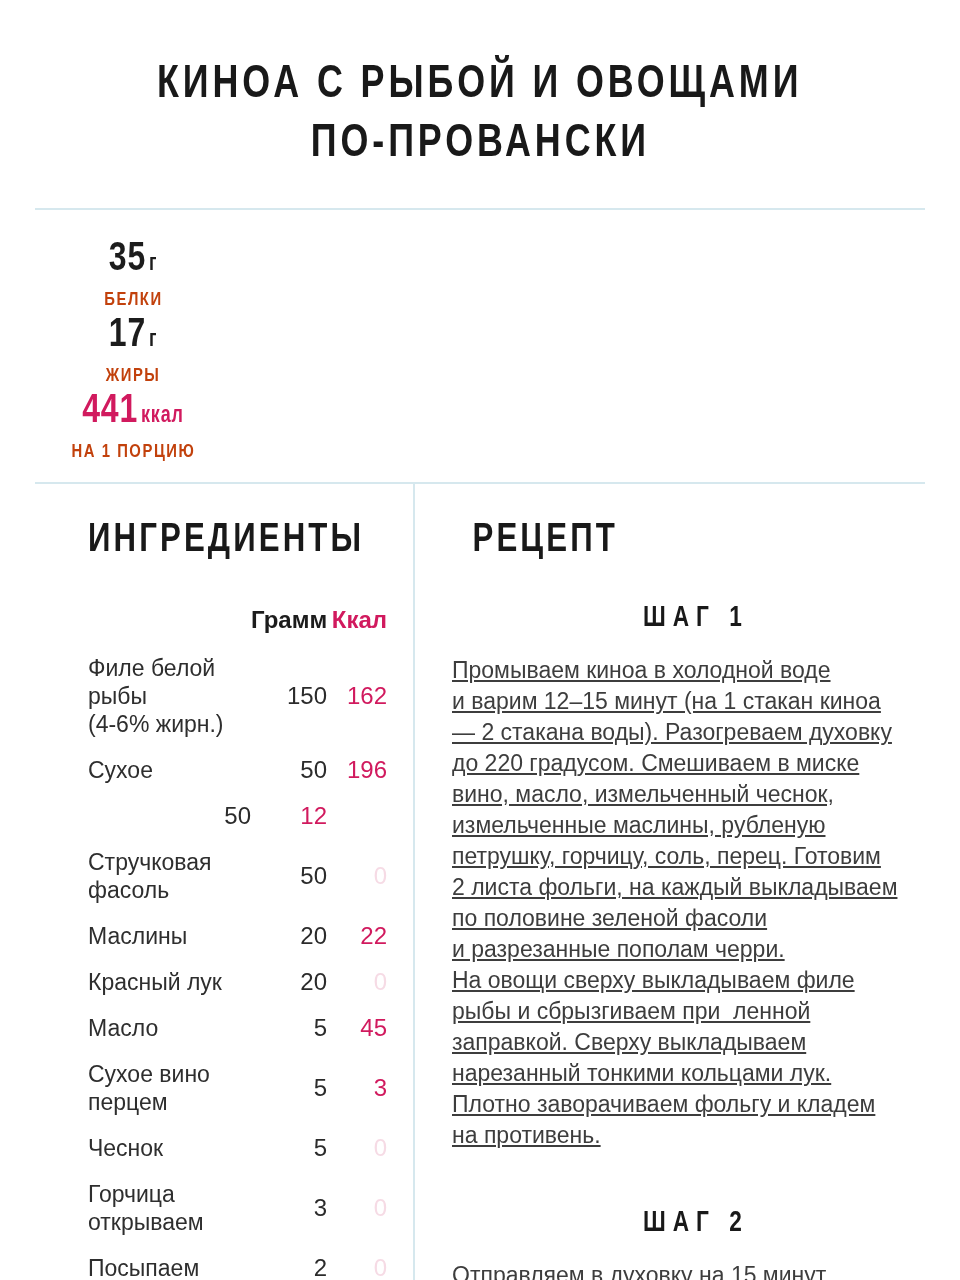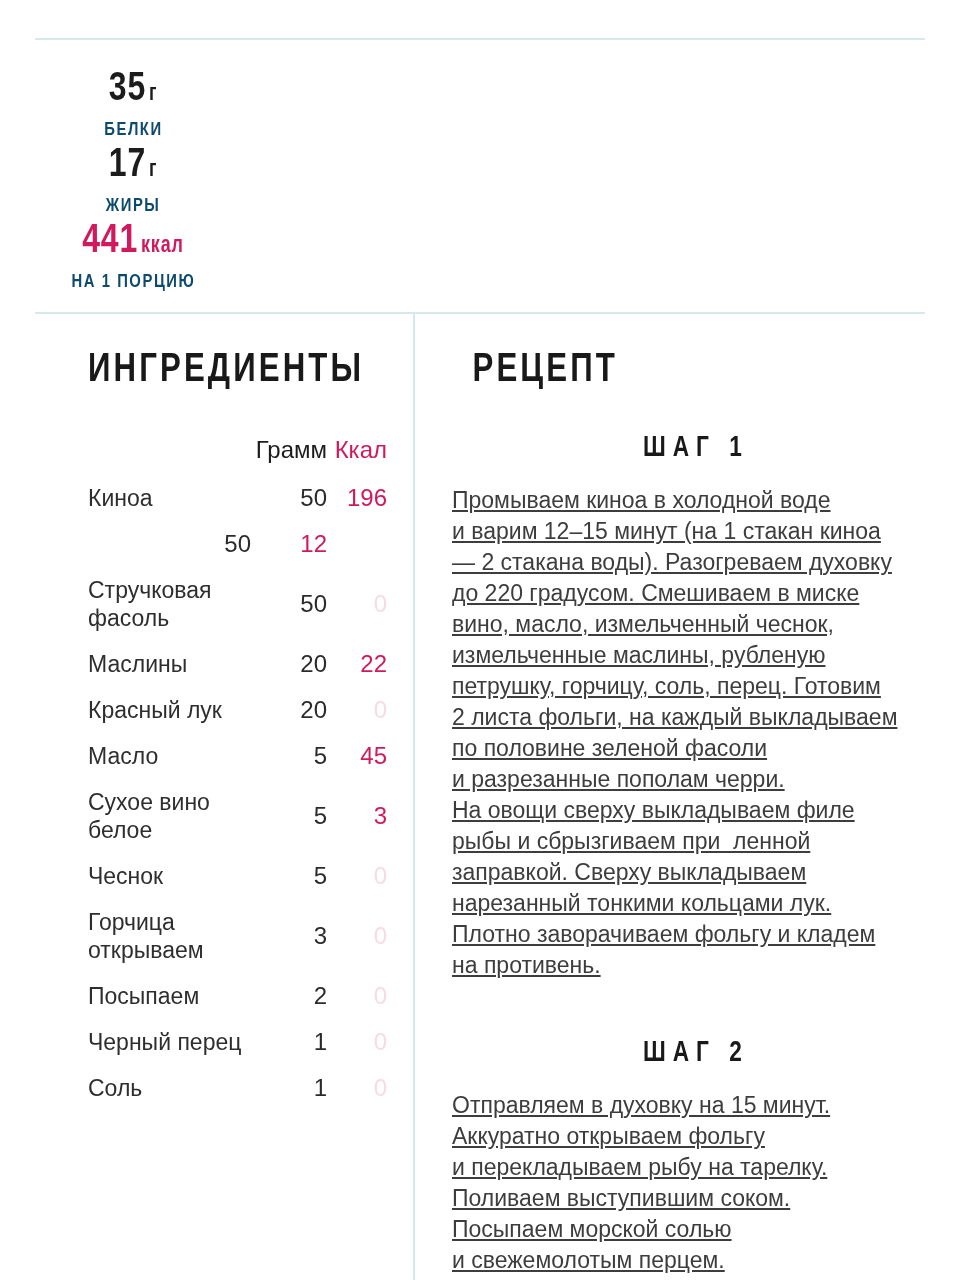--- a/index.html
+++ b/index.html
@@ -26,35 +26,35 @@
   .nutrition {
     margin:38px 35px 0;
     border-top:2px solid #d6e8ee;
     border-bottom:2px solid #d6e8ee;
     padding:24px 0 20px;
     display:flex; justify-content:center;flex-direction:column;
   }
   .n-item { width:196px; text-align:center; }
   .n-value { font-size:41px; line-height:44px; font-weight:700; color:#1c1c1c; letter-spacing:1px; }
   .n-unit { font-size:23px; font-weight:700; margin-left:4px; }
-  .n-label { margin-top:4px; font-size:19px; font-weight:700; color:#0c4a6e; letter-spacing:2px; }
+  .n-label { margin-top:4px; font-size:19px; font-weight:700; color:#c2410c; letter-spacing:2px; }
   .n-item.accent .n-value { color:#d11a5e; }
 
   
   .main { flex:1; display:flex; margin-left:35px; }
   .col-left { width:378px; padding:30px 26px 0 53px; }
   .col-right { flex:1; border-left:2px solid #d6e8ee; padding:30px 20px 0 37px; margin-right:0; }
 
   .col-heading { font-size:40px; line-height:46px; font-weight:700; color:#191919; letter-spacing:4px; }
   .col-right .col-heading-wrap { }
 
   
   .tbl { margin-top:46px; }
   .tbl-head { display:grid; grid-template-columns:1fr 76px 60px; align-items:end; margin-bottom:20px; }
-  .th { font-size:24px; font-weight:400; text-align:right; color:#1c1c1c; }
+  .th { font-size:24px; font-weight:700; text-align:right; color:#1c1c1c; }
   .th.kcal-h { color:#d11a5e; }
   .row { display:grid; grid-template-columns:1fr 76px 60px; align-items:center; margin-bottom:18px; }
   .name { font-size:23px; line-height:28px; color:#2e2e2e; white-space:pre-wrap; }
   .grams { font-size:24px; color:#2b2b2b; text-align:right; }
   .kcal  { font-size:24px; color:#d11a5e; text-align:right; }
   .kcal[data-zero="true"] { color:#f6dbe5; }
 
   
   .step { margin-top:40px; }
   .step + .step { margin-top:54px; }
@@ -65,20 +65,26 @@
     font-size:23px; line-height:31px; color:#3d3d3d;
     white-space:pre-wrap;
     text-decoration:underline;
   }
 </style>
 </head>
 <body>
 
 <div class="page">
 
+  <div class="header">
+    <div class="title">
+      <span class="cond">КИНОА С РЫБОЙ И ОВОЩАМИ</span><br>
+      <span class="cond">ПО-ПРОВАНСКИ</span>
+    </div>
+  </div>
 
   <div class="nutrition">
     <div class="n-item">
       <div class="n-value"><span class="cond"><span>35</span><span class="n-unit">г</span></span></div>
       <div class="n-label"><span class="cond">БЕЛКИ</span></div>
     </div>
     <div class="n-item">
       <div class="n-value"><span class="cond"><span>17</span><span class="n-unit">г</span></span></div>
       <div class="n-label"><span class="cond">ЖИРЫ</span></div>
     </div>
@@ -96,21 +102,28 @@
       </div>
 
       <div class="tbl">
         <div class="tbl-head">
           <div></div>
           <div class="th">Грамм</div>
           <div class="th kcal-h">Ккал</div>
         </div>
 
         <div class="row">
-          <div class="name">Киноа</div>
+          <div class="name">Филе белой
+рыбы
+(4-6% жирн.)</div>
+          <div class="grams">150</div>
+          <div class="kcal" data-zero="false">162</div>
+        </div>
+        <div class="row">
+          <div class="name">Сухое</div>
           <div class="grams">50</div>
           <div class="kcal" data-zero="false">196</div>
         </div>
         <div class="row">
           <div class="grams">50</div>
           <div class="kcal" data-zero="false">12</div>
         </div>
         <div class="row">
           <div class="name">Стручковая
 фасоль</div>
@@ -127,21 +140,21 @@
           <div class="grams">20</div>
           <div class="kcal" data-zero="true">0</div>
         </div>
         <div class="row">
           <div class="name">Масло</div>
           <div class="grams">5</div>
           <div class="kcal" data-zero="false">45</div>
         </div>
         <div class="row">
           <div class="name">Сухое вино
-белое</div>
+перцем</div>
           <div class="grams">5</div>
           <div class="kcal" data-zero="false">3</div>
         </div>
         <div class="row">
           <div class="name">Чеснок</div>
           <div class="grams">5</div>
           <div class="kcal" data-zero="true">0</div>
         </div>
         <div class="row">
           <div class="name">Горчица

